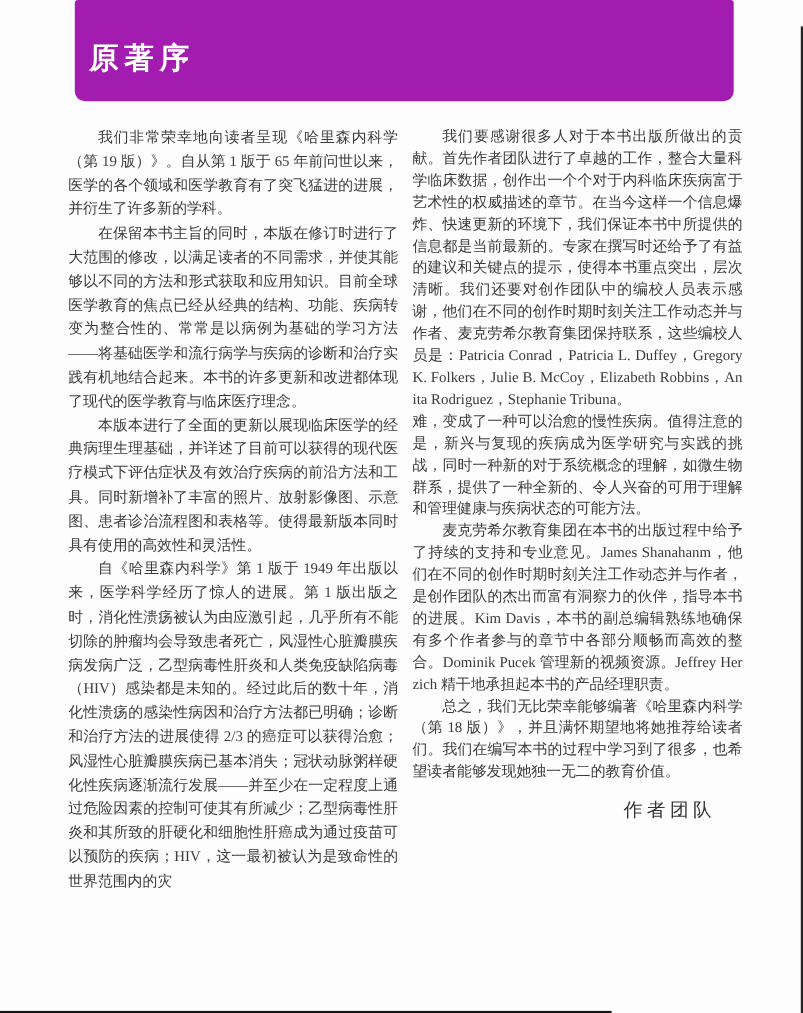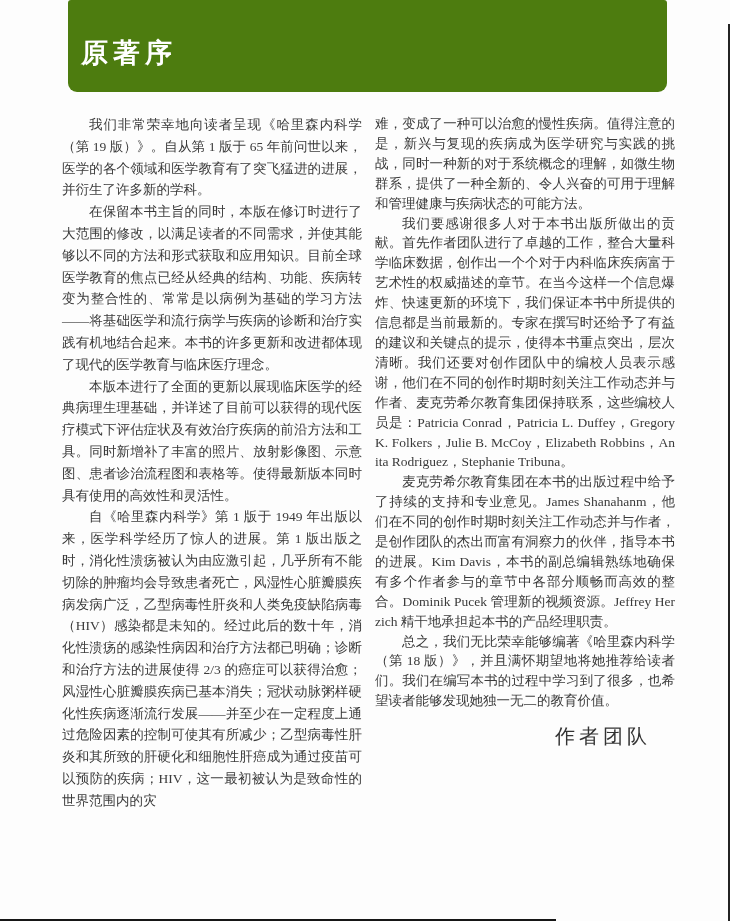--- a/index.html
+++ b/index.html
@@ -9,21 +9,21 @@
     position: relative;
     overflow: hidden;
     font-family: "Liberation Serif", "DejaVu Serif", serif;
   }
 
   
   .title-bar {
     position: absolute;
     left: 68px; top: 0;
     width: 599px; height: 92px;
-    background: #4d7c0f;
+    background: #a21caf;
     border-radius: 3px 3px 9px 9px;
     box-sizing: border-box;
   }
   .title-bar h1 {
     margin: 0;
     padding: 40px 0 0 13px;
     font-family: "Liberation Sans", "DejaVu Sans", sans-serif;
     font-size: 27px;
     font-weight: 700;
     letter-spacing: 5px;
@@ -49,21 +49,21 @@
   }
   .col-left  { line-height: 21.8px; }
   .col-right { line-height: 19.9px; }
   .col p.para { margin: 0; }
   .col p.indent { text-indent: 2em; }
 
   .signature {
     margin-top: 16px;
     padding-right: 24px;
     text-align: right;
-    font-size: 20px;
+    font-size: 17px;
     letter-spacing: 4px;
     color: #333333;
   }
 
   
   .edge-right {
     position: absolute;
     right: 0; top: 24px;
     width: 2px; height: 897px;
     background: #232323;
@@ -88,22 +88,22 @@
     <div class="col col-left">
       <div class="para-wrap">
           <p class="para indent">我们非常荣幸地向读者呈现《哈里森内科学（第 19 版）》。自从第 1 版于 65 年前问世以来，医学的各个领域和医学教育有了突飞猛进的进展，并衍生了许多新的学科。</p>
           <p class="para indent">在保留本书主旨的同时，本版在修订时进行了大范围的修改，以满足读者的不同需求，并使其能够以不同的方法和形式获取和应用知识。目前全球医学教育的焦点已经从经典的结构、功能、疾病转变为整合性的、常常是以病例为基础的学习方法——将基础医学和流行病学与疾病的诊断和治疗实践有机地结合起来。本书的许多更新和改进都体现了现代的医学教育与临床医疗理念。</p>
           <p class="para indent">本版本进行了全面的更新以展现临床医学的经典病理生理基础，并详述了目前可以获得的现代医疗模式下评估症状及有效治疗疾病的前沿方法和工具。同时新增补了丰富的照片、放射影像图、示意图、患者诊治流程图和表格等。使得最新版本同时具有使用的高效性和灵活性。</p>
           <p class="para indent">自《哈里森内科学》第 1 版于 1949 年出版以来，医学科学经历了惊人的进展。第 1 版出版之时，消化性溃疡被认为由应激引起，几乎所有不能切除的肿瘤均会导致患者死亡，风湿性心脏瓣膜疾病发病广泛，乙型病毒性肝炎和人类免疫缺陷病毒（HIV）感染都是未知的。经过此后的数十年，消化性溃疡的感染性病因和治疗方法都已明确；诊断和治疗方法的进展使得 2/3 的癌症可以获得治愈；风湿性心脏瓣膜疾病已基本消失；冠状动脉粥样硬化性疾病逐渐流行发展——并至少在一定程度上通过危险因素的控制可使其有所减少；乙型病毒性肝炎和其所致的肝硬化和细胞性肝癌成为通过疫苗可以预防的疾病；HIV，这一最初被认为是致命性的世界范围内的灾</p>
         </div>
     </div>
     <div class="col col-right">
       <div class="para-wrap">
+          <p class="para indent">我们要感谢很多人对于本书出版所做出的贡献。首先作者团队进行了卓越的工作，整合大量科学临床数据，创作出一个个对于内科临床疾病富于艺术性的权威描述的章节。在当今这样一个信息爆炸、快速更新的环境下，我们保证本书中所提供的信息都是当前最新的。专家在撰写时还给予了有益的建议和关键点的提示，使得本书重点突出，层次清晰。我们还要对创作团队中的编校人员表示感谢，他们在不同的创作时期时刻关注工作动态并与作者、麦克劳希尔教育集团保持联系，这些编校人员是：Patricia Conrad，Patricia L. Duffey，Gregory K. Folkers，Julie B. McCoy，Elizabeth Robbins，Anita Rodriguez，Stephanie Tribuna。</p>
           <p class="para">难，变成了一种可以治愈的慢性疾病。值得注意的是，新兴与复现的疾病成为医学研究与实践的挑战，同时一种新的对于系统概念的理解，如微生物群系，提供了一种全新的、令人兴奋的可用于理解和管理健康与疾病状态的可能方法。</p>
-          <p class="para indent">我们要感谢很多人对于本书出版所做出的贡献。首先作者团队进行了卓越的工作，整合大量科学临床数据，创作出一个个对于内科临床疾病富于艺术性的权威描述的章节。在当今这样一个信息爆炸、快速更新的环境下，我们保证本书中所提供的信息都是当前最新的。专家在撰写时还给予了有益的建议和关键点的提示，使得本书重点突出，层次清晰。我们还要对创作团队中的编校人员表示感谢，他们在不同的创作时期时刻关注工作动态并与作者、麦克劳希尔教育集团保持联系，这些编校人员是：Patricia Conrad，Patricia L. Duffey，Gregory K. Folkers，Julie B. McCoy，Elizabeth Robbins，Anita Rodriguez，Stephanie Tribuna。</p>
           <p class="para indent">麦克劳希尔教育集团在本书的出版过程中给予了持续的支持和专业意见。James Shanahanm，他们在不同的创作时期时刻关注工作动态并与作者，是创作团队的杰出而富有洞察力的伙伴，指导本书的进展。Kim Davis，本书的副总编辑熟练地确保有多个作者参与的章节中各部分顺畅而高效的整合。Dominik Pucek 管理新的视频资源。Jeffrey Herzich 精干地承担起本书的产品经理职责。</p>
           <p class="para indent">总之，我们无比荣幸能够编著《哈里森内科学（第 18 版）》，并且满怀期望地将她推荐给读者们。我们在编写本书的过程中学习到了很多，也希望读者能够发现她独一无二的教育价值。</p>
         </div>
       <div class="signature">作者团队</div>
     </div>
   </main>
 
   <div class="edge-right"></div>
   <div class="edge-bottom"></div>
 

